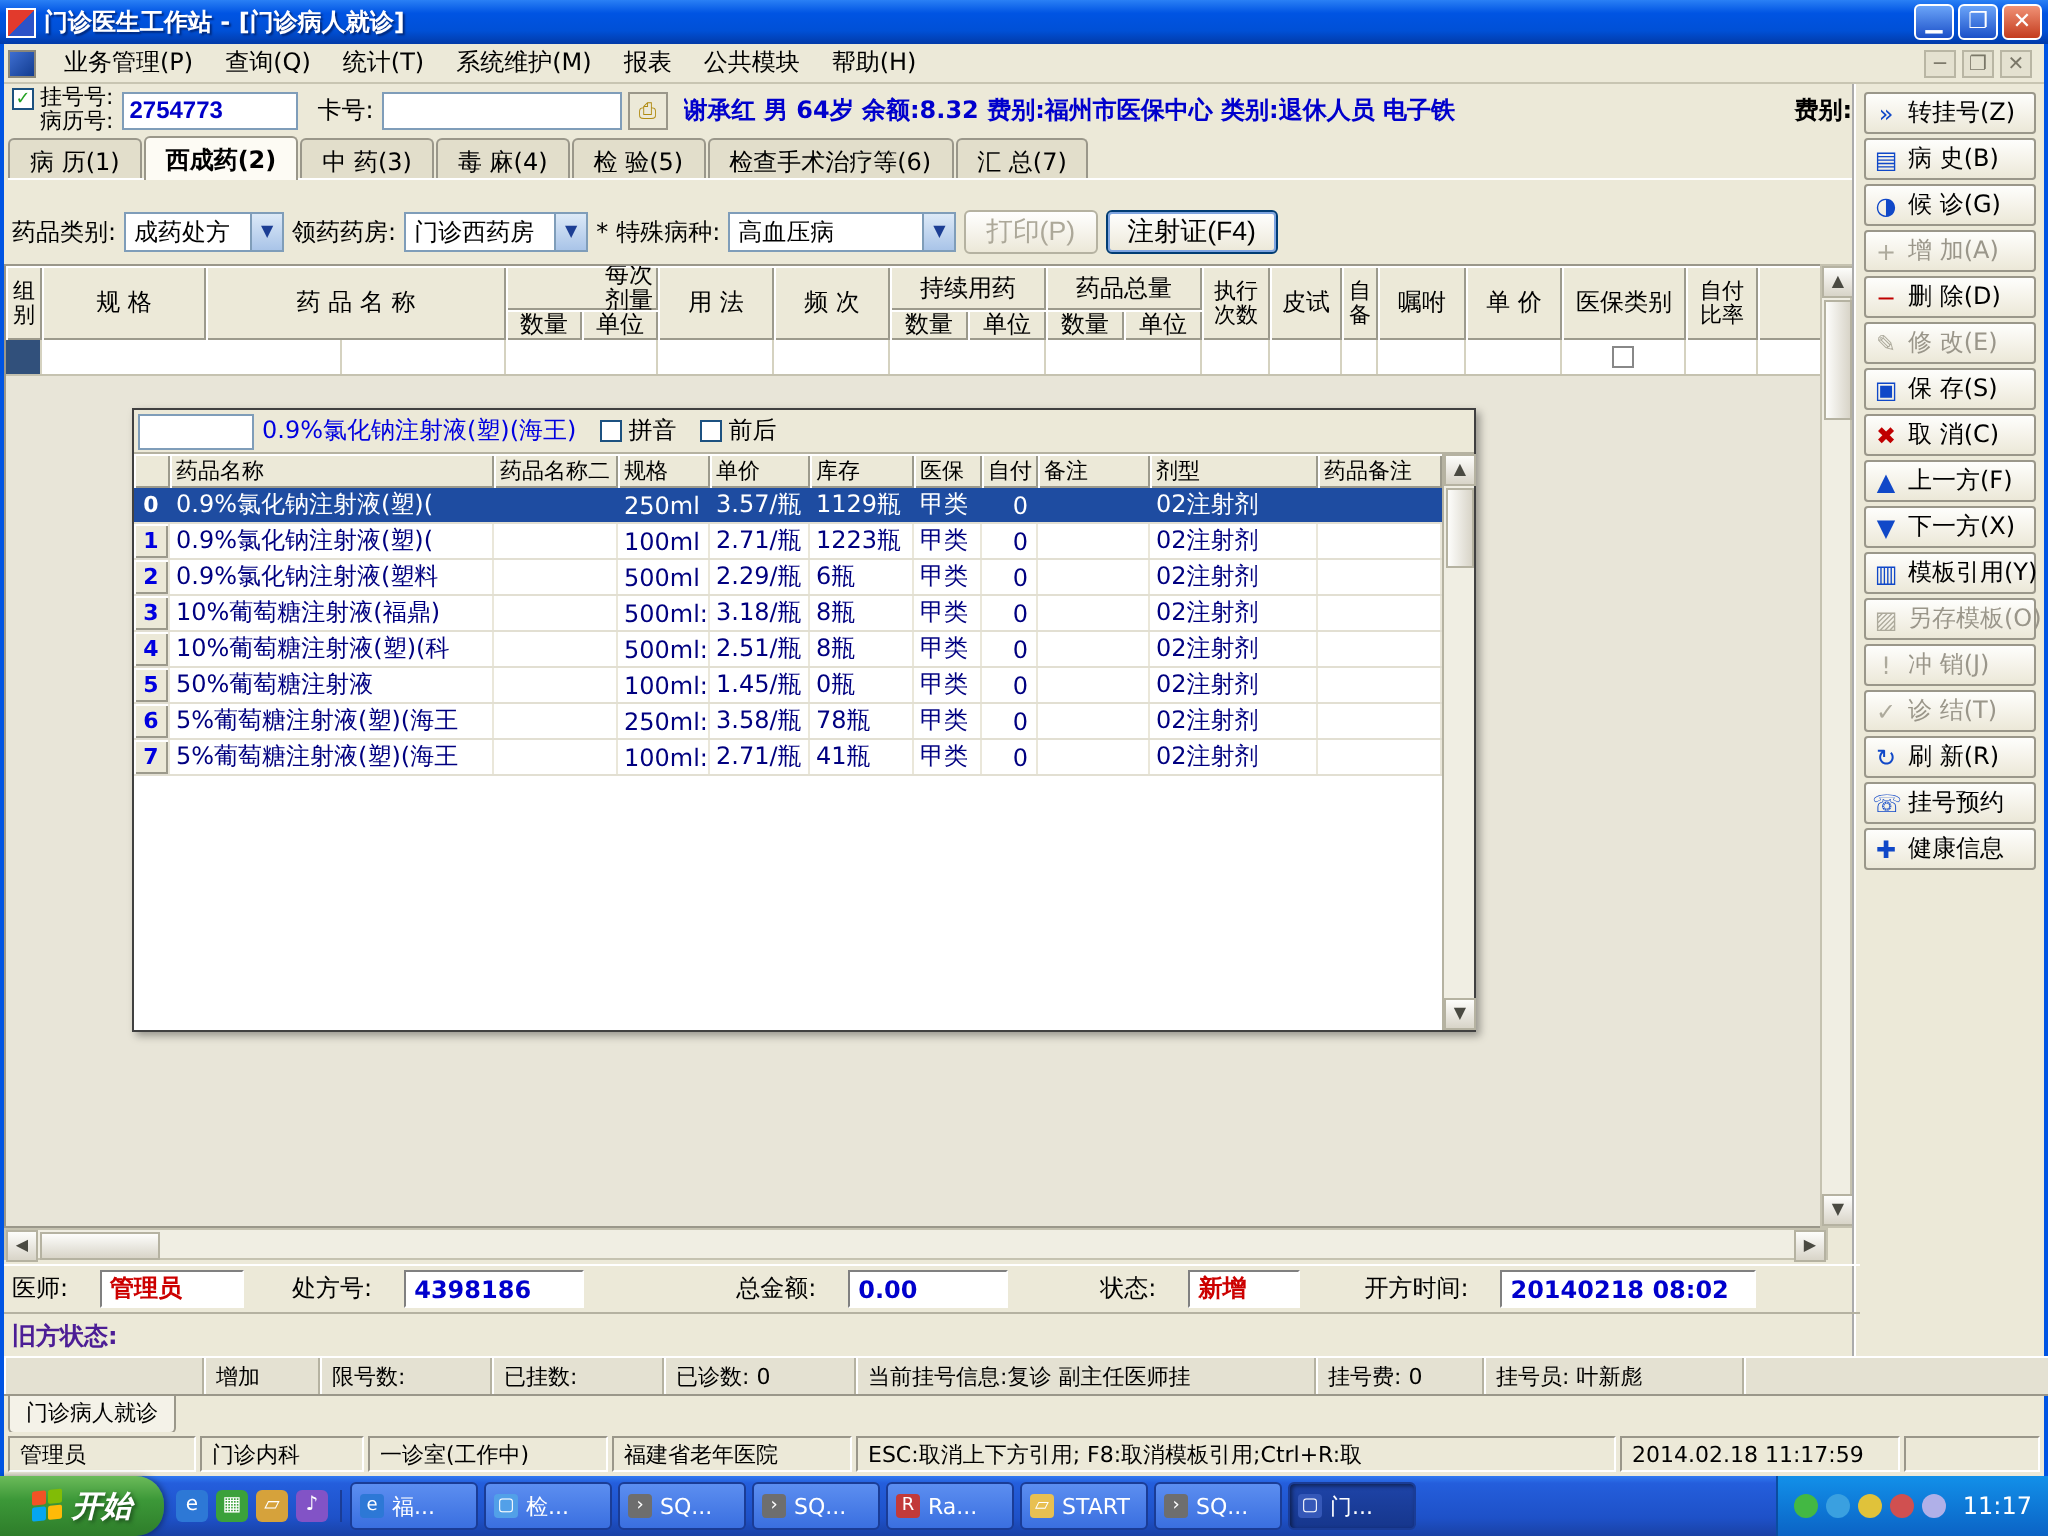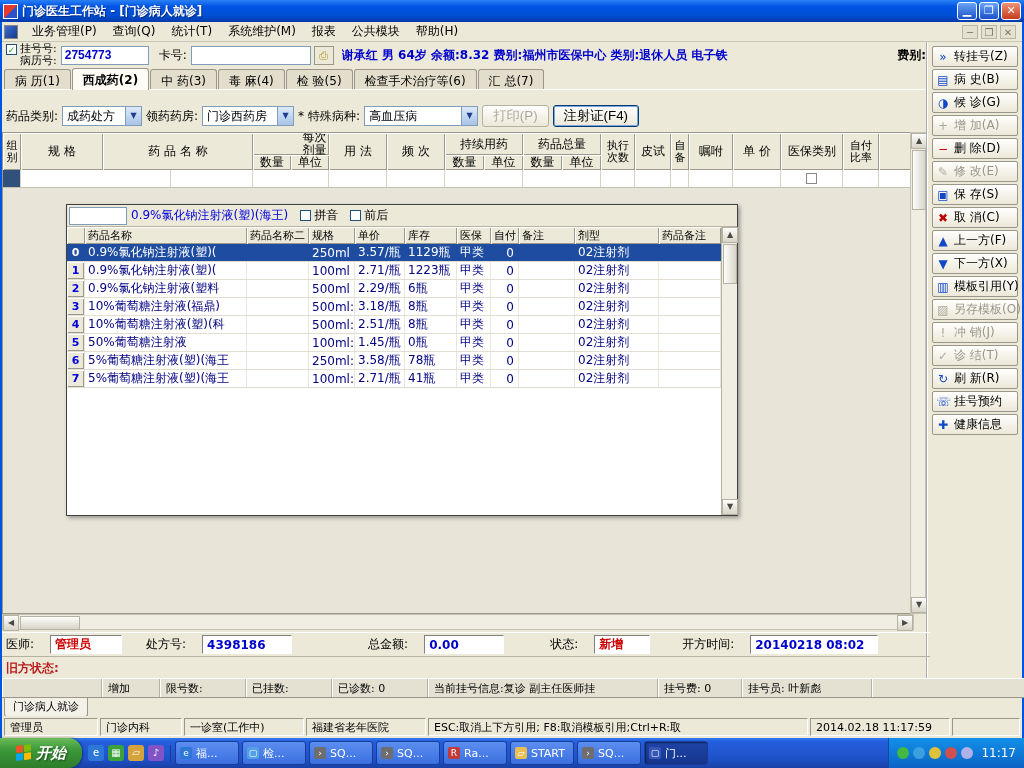--- a/index.html
+++ b/index.html
@@ -105,21 +105,21 @@
   .sbtn .ic { width:14px; text-align:center; font-size:12px; color:#1048C8; flex:none; }
   .sbtn .ic.red { color:#C00000; }
   .sbtn.disabled { color:#9A968A; }
   .sbtn.disabled .ic { color:#ADAA9C; }
 
   
   .docrow { position:absolute; left:0; top:632px; width:928px; height:24px; display:flex; align-items:center; padding-left:4px; gap:16px; border-top:1px solid #fff; }
   .vbox { background:#fff; border:1px solid; border-color:#808080 #FFF #FFF #808080; height:19px; display:flex; align-items:center; padding:0 4px; font-weight:bold; }
   .red { color:#CC0000; } .blue { color:#0000CC; }
   .oldrow { position:absolute; left:0; top:656px; width:928px; height:20px; border-top:1px solid #B5B2A1; padding:3px 4px; }
-  .oldlbl { color:#b91c1c; font-weight:bold; }
+  .oldlbl { color:#4c1d95; font-weight:bold; }
   .statsrow { position:absolute; left:0; top:678px; width:1024px; height:19px; background:#E4E1D2; border-top:1px solid #fff; display:flex; font-size:11px; }
   .seg { border-right:1px solid #B5B2A1; border-left:1px solid #fff; display:flex; align-items:center; padding:0 5px; white-space:nowrap; overflow:hidden; flex:none; }
   .bottabrow { position:absolute; left:0; top:697px; width:1024px; height:19px; border-top:1px solid #9A978A; display:flex; align-items:flex-start; padding-left:2px; }
   .bottab { background:#F4F2E8; border:1px solid #9A978A; border-top:none; border-radius:0 0 3px 3px; padding:1px 8px 2px 8px; font-size:11px; }
 
   
   .statusbar { position:absolute; left:0; top:716px; width:1020px; height:22px; display:flex; gap:2px; padding:2px 2px; background:#ECE9D8; font-size:11px; }
   .stseg { border:1px solid; border-color:#9A978A #FFF #FFF #9A978A; display:flex; align-items:center; padding:0 5px; white-space:nowrap; overflow:hidden; flex:none; }
 
   

